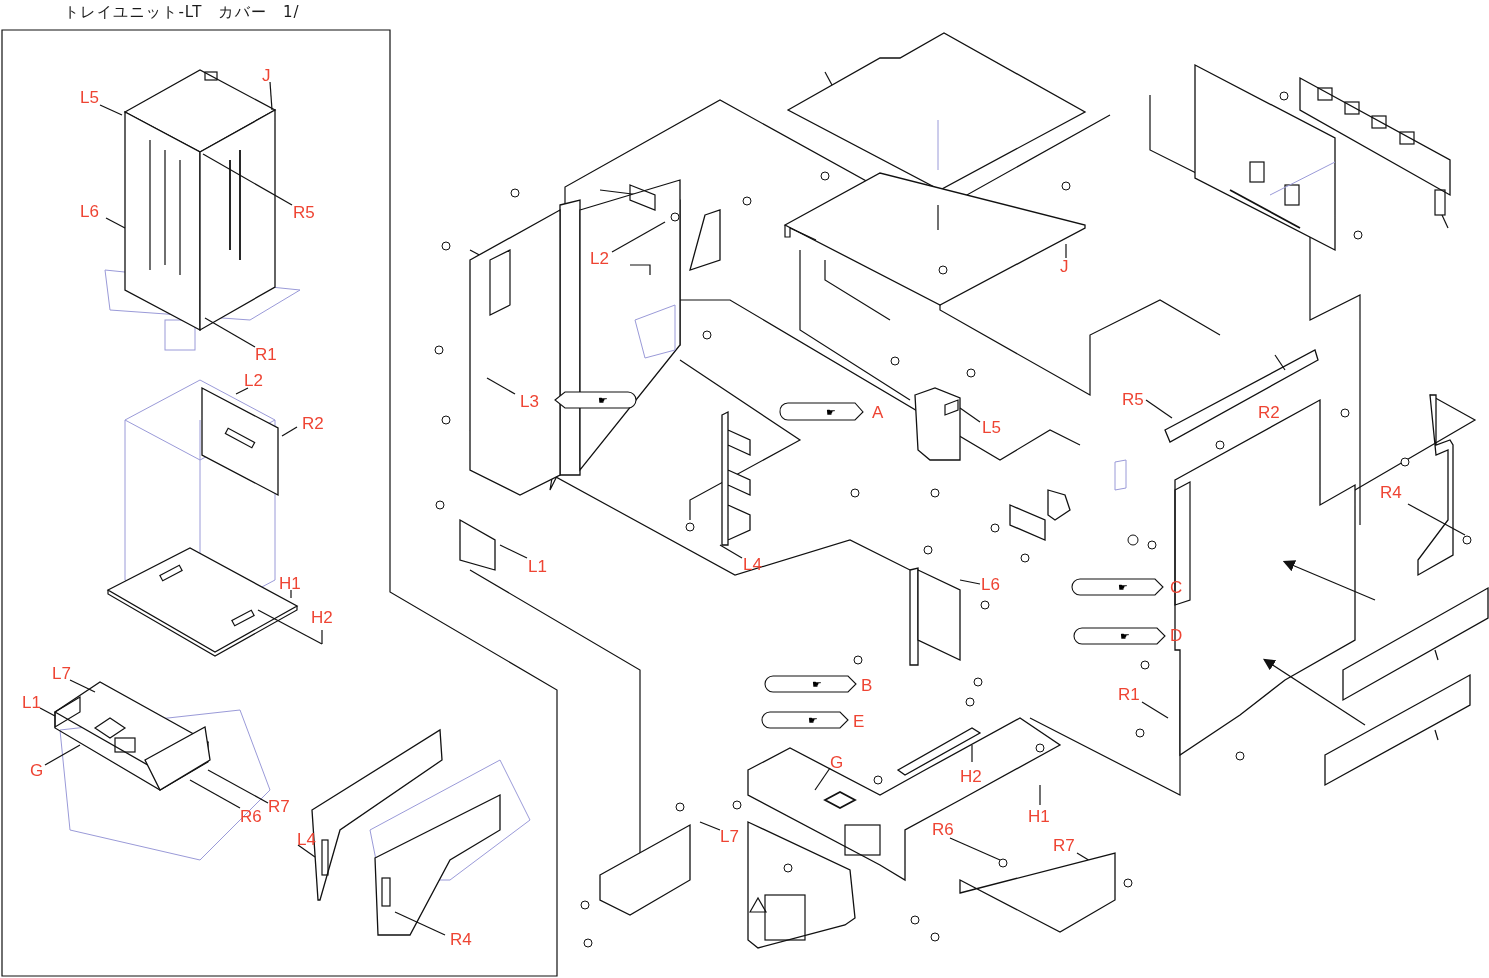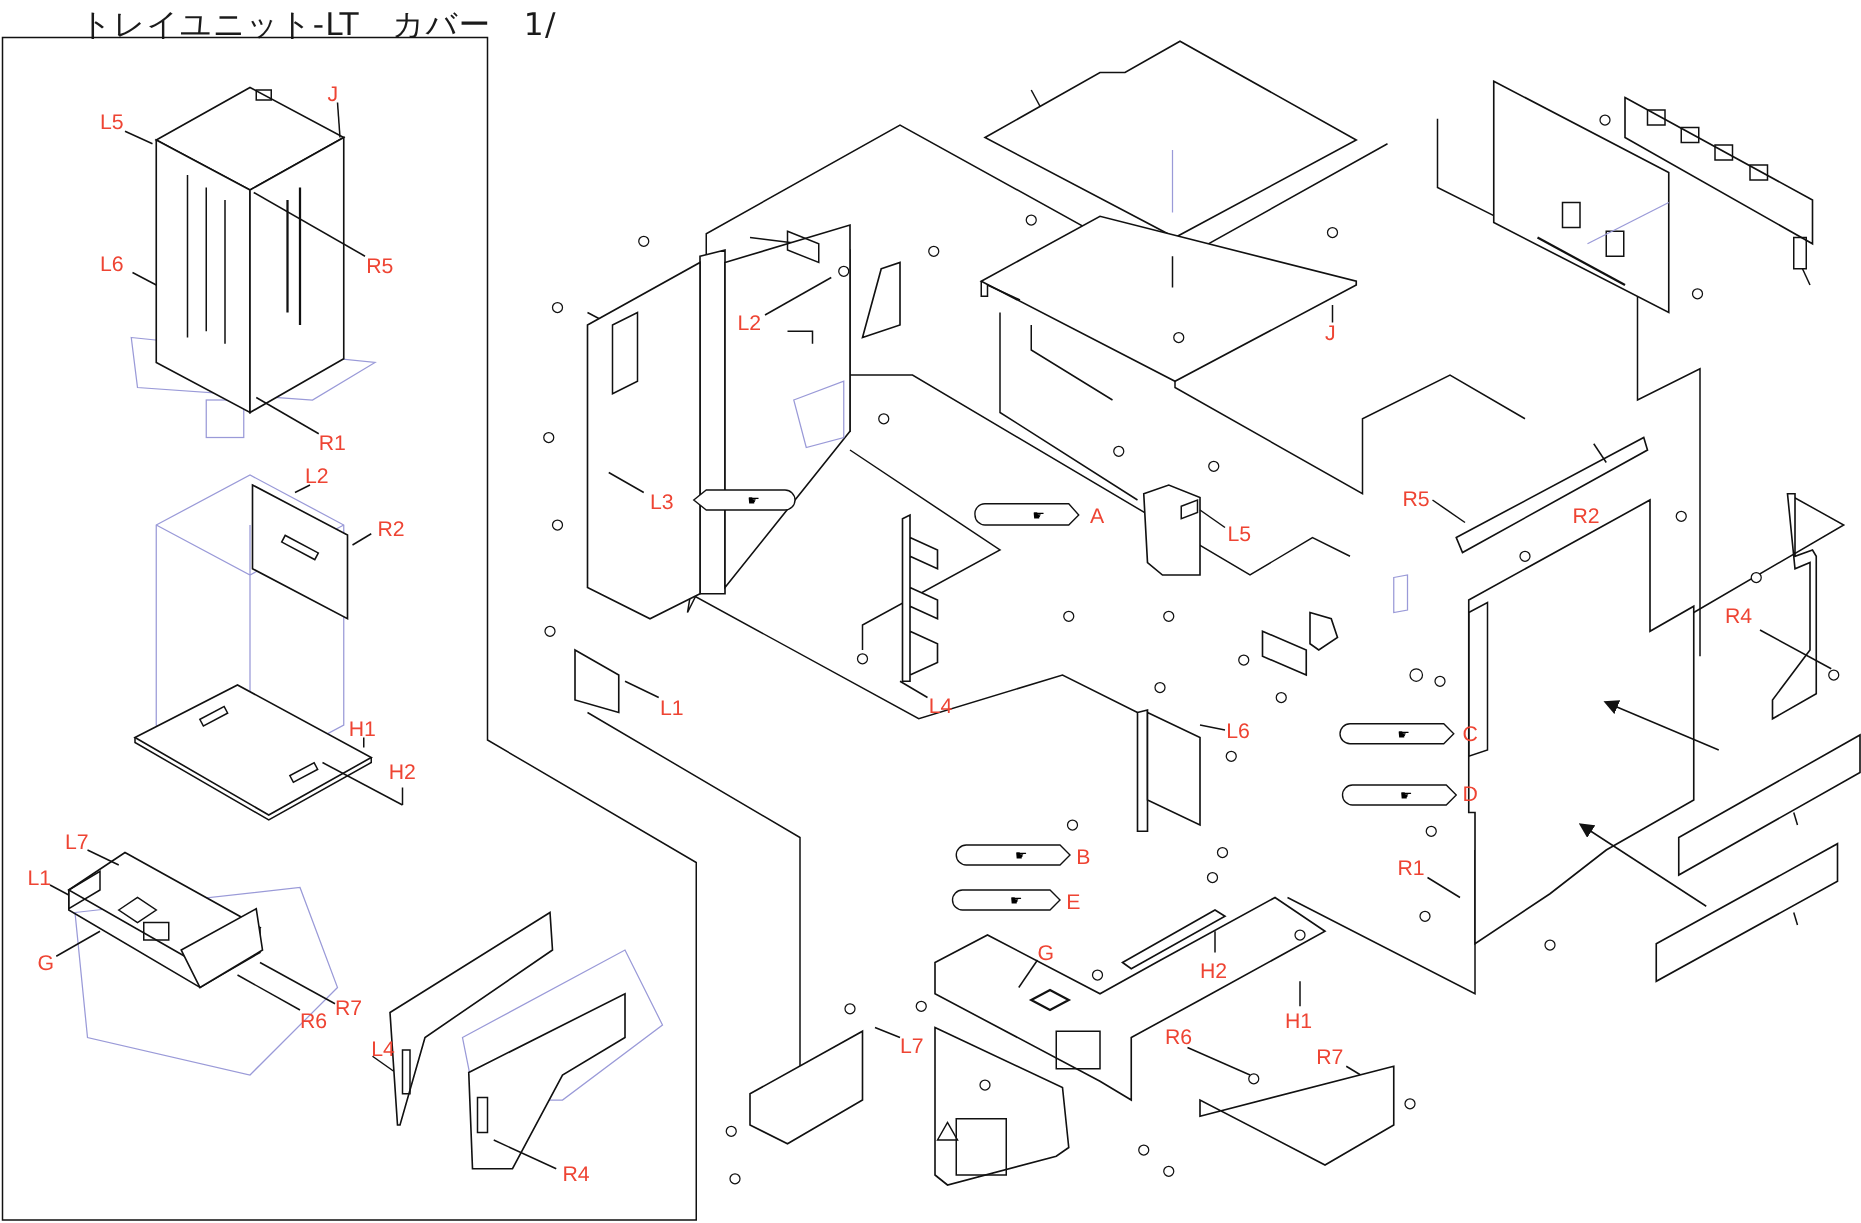--- a/index.html
+++ b/index.html
@@ -1,17 +1,17 @@
 <!DOCTYPE html>
 <html><head>
 <meta charset="utf-8">
 <style>
   html,body{margin:0;padding:0;background:#ffffff;}
   body{width:1489px;height:978px;position:relative;overflow:hidden;font-family:"DejaVu Sans",sans-serif;}
-  #title{position:absolute;left:64px;top:3px;font-size:25px;color:#1a1a1a;letter-spacing:1px;white-space:pre;font-family:"DejaVu Sans",sans-serif;}
+  #title{position:absolute;left:64px;top:3px;font-size:15px;color:#1a1a1a;letter-spacing:1px;white-space:pre;font-family:"DejaVu Sans",sans-serif;}
   svg text{font-family:"Liberation Sans",sans-serif;}
   .lbl{fill:#ee4433;font-size:17px;}
   .ln{stroke:#111;stroke-width:1.2;fill:none;}
   .ln2{stroke:#111;stroke-width:1.8;fill:none;}
   .ghost{stroke:#9a9ad8;stroke-width:1;fill:none;}
   .part{stroke:#111;stroke-width:1.3;fill:#fff;}
   .screw{stroke:#111;stroke-width:1;fill:#fff;}
   .ref{stroke:#111;stroke-width:1.1;fill:#fff;}
   .reft{fill:#ee4433;font-size:17px;}
 </style>

